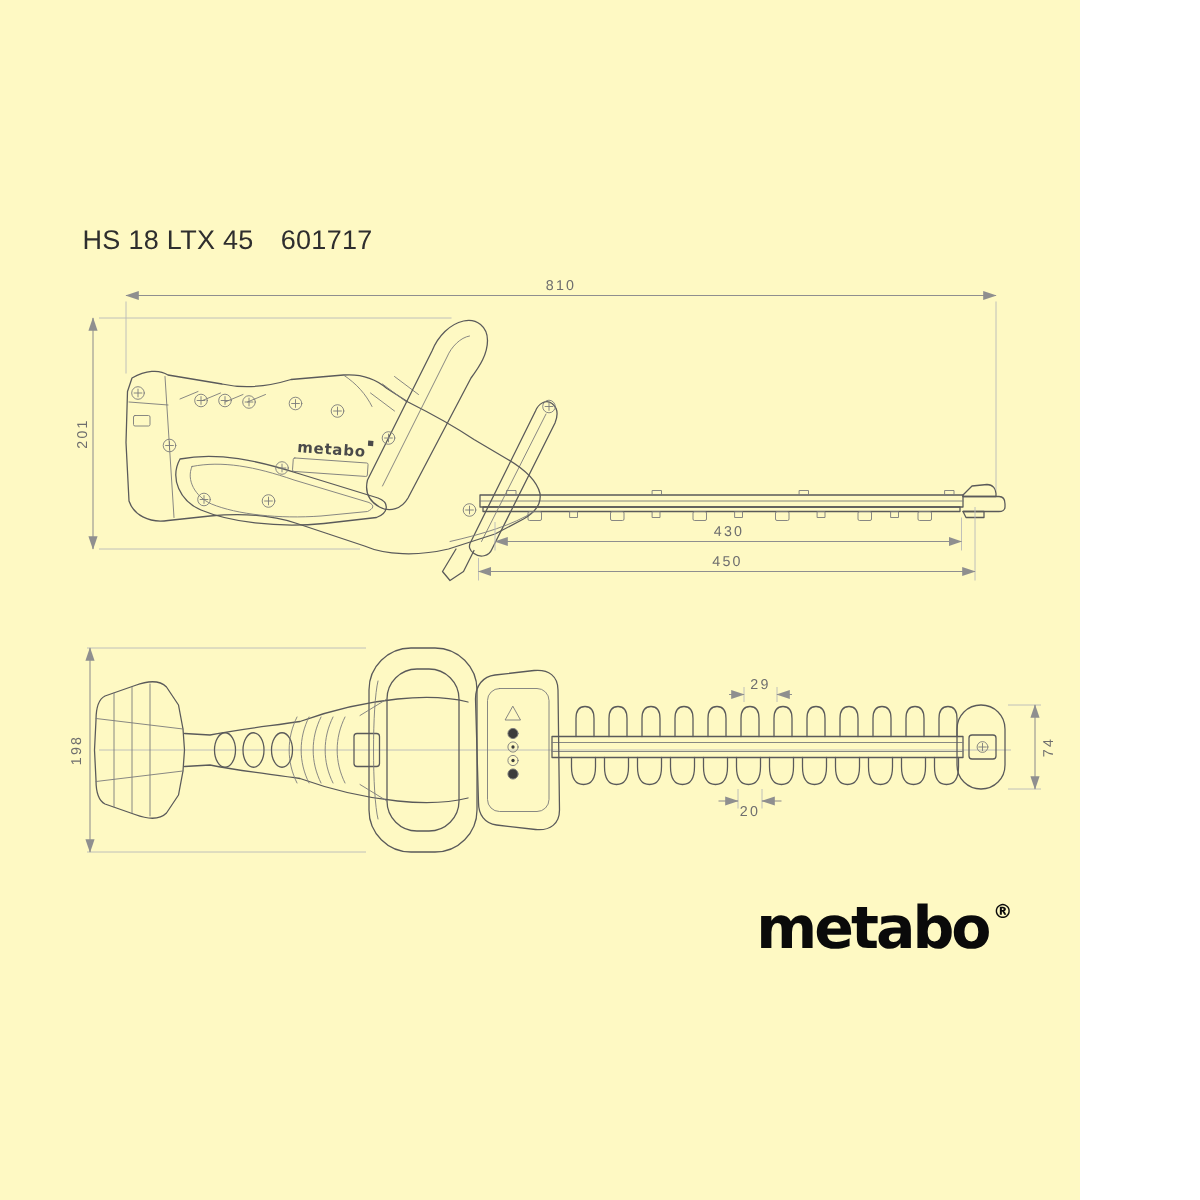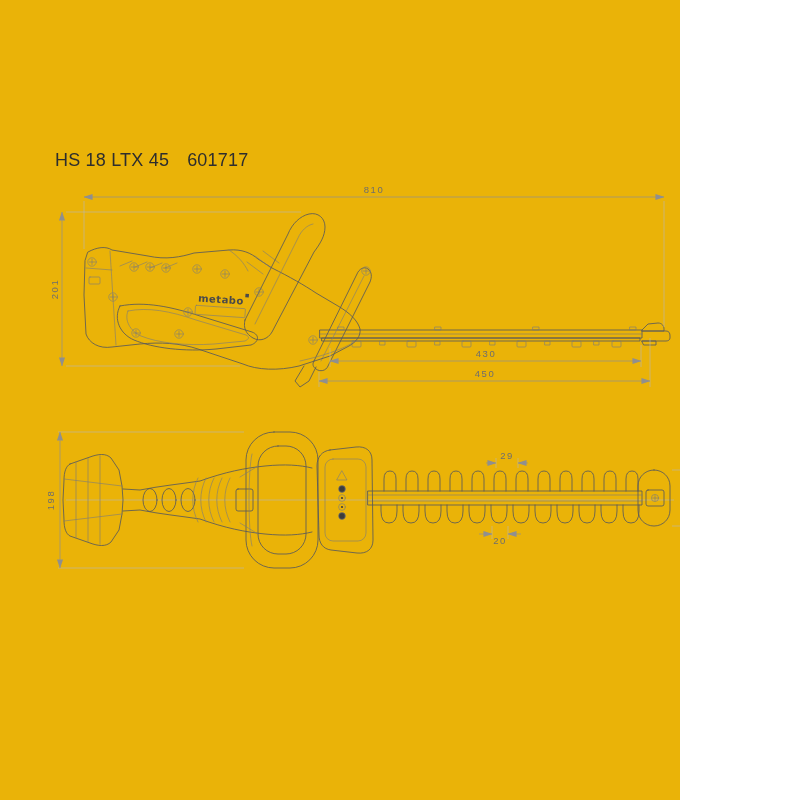--- a/index.html
+++ b/index.html
@@ -1,17 +1,17 @@
 <!DOCTYPE html>
 <html><head>
 <meta charset="utf-8">
 <style>
   html,body{margin:0;padding:0;background:#fff;}
-  .canvas{position:relative;width:680px;height:800px;background:#eab308;overflow:hidden;
-          font-family:"Liberation Sans",sans-serif;}
+  .canvas{position:relative;width:680px;height:800px;background:#fef9c3;overflow:hidden;
+          font-family:"Liberation Sans",sans-serif;padding-left:40px;}
   .title{position:absolute;left:55px;top:150px;font-size:18px;color:#2e2e2e;letter-spacing:.2px;}
   .title .article{margin-left:18px;}
   svg{position:absolute;left:0;top:0;}
   .logo{position:absolute;right:48px;top:600px;color:#0a0a0a;
         font-family:"DejaVu Sans",sans-serif;font-weight:bold;font-size:39px;
         letter-spacing:-2px;line-height:1;}
   .logo .reg{font-size:13px;letter-spacing:0;position:relative;top:-20px;left:3px;font-weight:bold;}
   
   text.dim{font-family:"Liberation Sans",sans-serif;font-size:9.5px;fill:#6e6e6e;
            letter-spacing:1.5px;text-anchor:middle;}
@@ -256,13 +256,16 @@
         <text class="dim" x="500" y="544">20</text>
       </g>
       <g>
         <path class="ext-l" d="M672,470 H694 M672,526 H694"></path>
         <path class="dim-l" d="M690,470 V526" marker-start="url(#arr)" marker-end="url(#arr)"></path>
         <text class="dim" transform="rotate(-90 699 498)" x="699" y="501">74</text>
       </g>
     </g>
   </svg>
 
+  <div class="logo">
+    <span>metabo</span><span class="reg">®</span>
+  </div>
 </div>
 
 </body></html>

